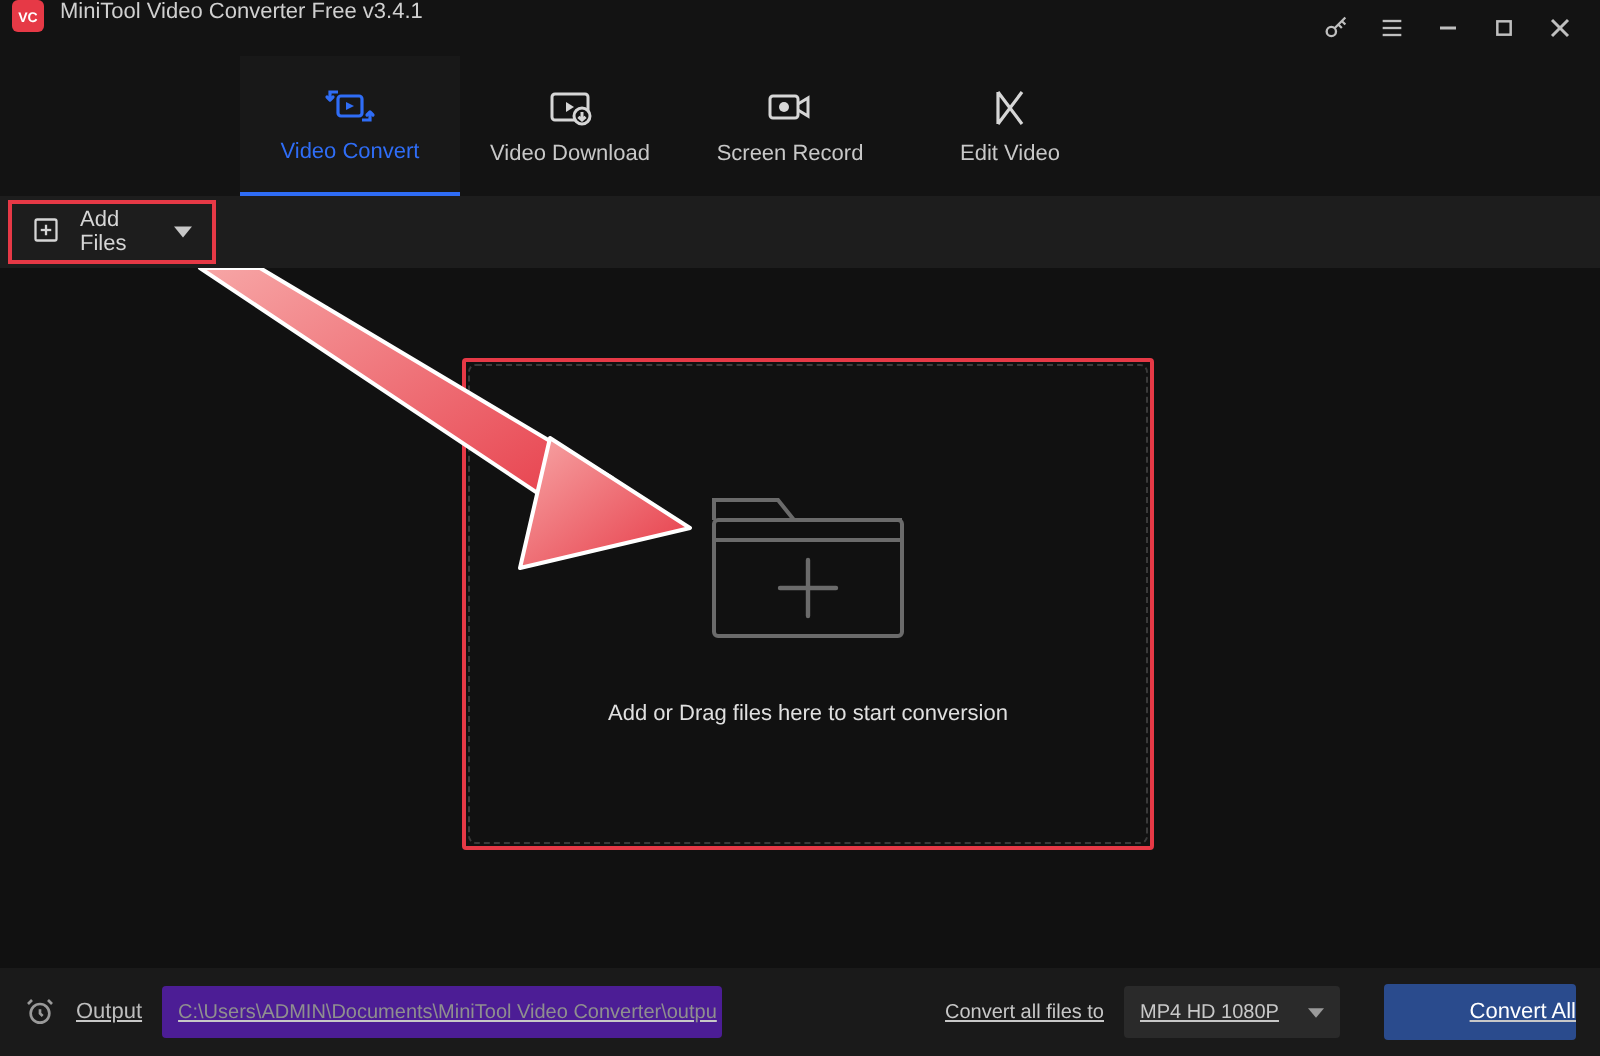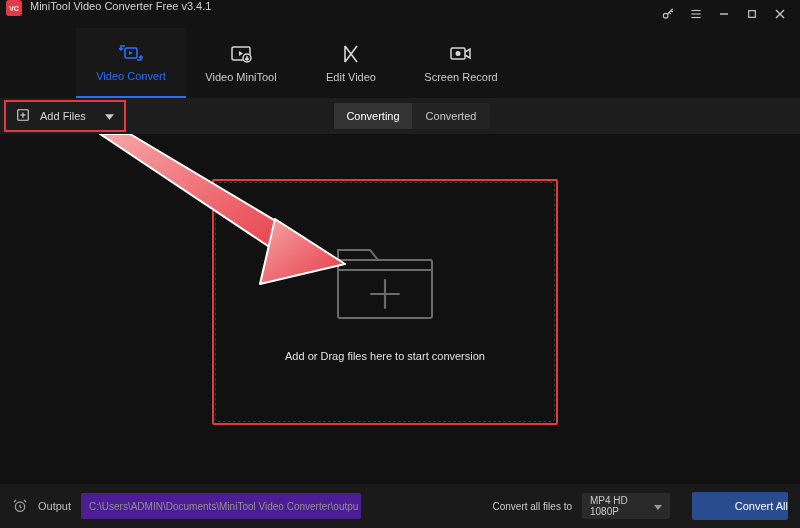--- a/index.html
+++ b/index.html
@@ -8,54 +8,54 @@
   
   .titlebar { height: 28px; background: #131313; display: flex; align-items: flex-start; padding: 0 6px; }
   .titlebar .logo { width: 16px; height: 16px; border-radius: 3px; background: #e63946; margin-right: 8px; display:flex; align-items:center; justify-content:center; }
   .titlebar .logo svg { display:block; }
   .titlebar .title { font-size: 11px; color: #d0d0d0; flex: 1; }
   .titlebar .ctrl { width: 28px; height: 28px; display: flex; align-items: center; justify-content: center; color: #bfbfbf; }
   .titlebar .ctrl svg { display: block; }
   .key-icon { color: #e0a700; }
 
   
-  .topnav { height: 70px; background: #131313; display: flex; align-items: stretch; padding-left: 76px; }
+  .topnav { height: 70px; background: #131313; display: flex; align-items: stretch; padding-left: 120px; }
   .topnav .item { width: 110px; display: flex; flex-direction: column; align-items: center; justify-content: center; gap: 6px; font-size: 11px; color: #c8c8c8; }
   .topnav .item.active { color: #2f6df6; background: #181818; border-bottom: 2px solid #2f6df6; }
   .topnav .item .ic { height: 22px; display:flex; align-items:center; justify-content:center; }
 
   
   .toolbar { height: 36px; background: #1d1d1d; display: flex; align-items: center; }
   .addfiles-wrap { position: relative; margin: 0 6px; }
-  .addfiles { height: 28px; width: 118px; display: flex; align-items: center; gap: 10px; padding: 0 10px; font-size: 11px; color: #d6d6d6; }
+  .addfiles { height: 28px; width: 100px; display: flex; align-items: center; gap: 10px; padding: 0 10px; font-size: 11px; color: #d6d6d6; }
   .addfiles .chev { margin-left: auto; }
   .annot-box-1 { position: absolute; inset: -2px; border: 2px solid #e63946; pointer-events: none; }
   .toolbar .spacer { flex: 1; }
   .tabswitch { display: flex; background: #242424; border-radius: 2px; overflow: hidden; height: 26px; margin-right: 310px; }
   .tabswitch .seg { width: 78px; font-size: 11px; display:flex; align-items:center; justify-content:center; color:#c8c8c8; }
   .tabswitch .seg.active { background: #333333; color: #ffffff; }
 
   
   .main { position: relative; height: 350px; background: #111111; }
-  .drop-wrap { position: absolute; left: 215px; top: 48px; width: 340px; height: 240px; }
+  .drop-wrap { position: absolute; left: 234px; top: 48px; width: 340px; height: 240px; }
   .drop { width: 100%; height: 100%; border: 1px dashed #3a3a3a; border-radius: 4px; display: flex; flex-direction: column; align-items: center; justify-content: center; gap: 18px; }
   .drop .lbl { font-size: 11px; color: #e0e0e0; }
   .annot-box-2 { position: absolute; inset: -3px; border: 2px solid #e63946; pointer-events: none; border-radius: 2px; }
 
   
   .arrow-layer { position: absolute; left: 0; top: 0; width: 100%; height: 100%; pointer-events: none; }
 
   
-  .bottombar { height: 44px; background: #1a1a1a; display: flex; align-items: center; padding: 0 12px; gap: 10px; }
+  .bottombar { height: 44px; background: #1a1a1a; display: flex; align-items: center; padding: 0 12px; gap: 10px; text-decoration: underline; }
   .bottombar .clock { color: #9a9a9a; display:flex; align-items:center; justify-content:center; }
   .bottombar .out-label { font-size: 11px; color: #bdbdbd; }
   .bottombar .out-path { height: 26px; width: 280px; background: #4c1d95; color: #8f8f8f; font-size: 10px; display:flex; align-items:center; padding: 0 8px; border-radius: 2px; overflow:hidden; white-space:nowrap; }
   .bottombar .spacer2 { flex: 1; }
   .bottombar .conv-label { font-size: 10px; color: #c8c8c8; }
-  .bottombar .preset { height: 26px; width: 88px; background: #2a2a2a; color: #c8c8c8; font-size: 10px; display:flex; align-items:center; padding: 0 8px; gap:6px; border-radius: 2px; }
+  .bottombar .preset { height: 26px; width: 108px; background: #2a2a2a; color: #c8c8c8; font-size: 10px; display:flex; align-items:center; padding: 0 8px; gap:6px; border-radius: 2px; }
   .bottombar .preset .chev { margin-left:auto; }
   .bottombar .convert-all { height: 28px; width: 96px; background: #2a4b8d; color: #ffffff; font-size: 11px; display:flex; align-items:center; justify-content:flex-end; border-radius: 2px; margin-left: 12px; }
 
 </style>
 </head>
 <body>
 
 <div class="titlebar">
   <div class="logo">
     <svg width="10" height="10" viewBox="0 0 10 10">
@@ -110,39 +110,39 @@
   </div>
   <div class="item">
     <div class="ic">
       <svg width="22" height="18" viewBox="0 0 22 18" fill="none" stroke="#d6d6d6" stroke-width="1.5">
         <rect x="2" y="2" width="18" height="13" rx="1.5"></rect>
         <polygon points="9,6 9,11 13,8.5" fill="#d6d6d6" stroke="none"></polygon>
         <circle cx="17" cy="13" r="4" fill="#131313"></circle>
         <path d="M17 11 L17 15 M15.2 13.4 L17 15 L18.8 13.4" stroke="#d6d6d6"></path>
       </svg>
     </div>
-    <span>Video MiniTool</span>
-  </div>
-  <div class="item">
-    <div class="ic">
-      <svg width="20" height="20" viewBox="0 0 20 20" fill="none" stroke="#d6d6d6" stroke-width="1.6">
-        <path d="M4 2 L4 18 M4 2 L10 10 L4 18 M10 10 L16 2 M10 10 L16 18" stroke-linejoin="round"></path>
-      </svg>
-    </div>
-    <span>Edit Video</span>
+    <span>Video Download</span>
   </div>
   <div class="item">
     <div class="ic">
       <svg width="24" height="18" viewBox="0 0 24 18" fill="none" stroke="#d6d6d6" stroke-width="1.5">
         <rect x="2" y="3" width="14" height="11" rx="1.5"></rect>
         <path d="M16 7 L21 4 L21 13 L16 10"></path>
         <circle cx="9" cy="8.5" r="2.5" fill="#d6d6d6" stroke="none"></circle>
       </svg>
     </div>
     <span>Screen Record</span>
+  </div>
+  <div class="item">
+    <div class="ic">
+      <svg width="20" height="20" viewBox="0 0 20 20" fill="none" stroke="#d6d6d6" stroke-width="1.6">
+        <path d="M4 2 L4 18 M4 2 L10 10 L4 18 M10 10 L16 2 M10 10 L16 18" stroke-linejoin="round"></path>
+      </svg>
+    </div>
+    <span>Edit Video</span>
   </div>
 </div>
 
 <div class="toolbar">
   <div class="addfiles-wrap">
     <div class="addfiles">
       <span>
         <svg width="14" height="14" viewBox="0 0 16 16" fill="none" stroke="#d6d6d6" stroke-width="1.3">
           <rect x="2" y="2" width="12" height="12" rx="1"></rect>
           <line x1="8" y1="5" x2="8" y2="11"></line>
@@ -152,28 +152,20 @@
       <span>Add Files</span>
       <span class="chev">
         <svg width="9" height="6" viewBox="0 0 10 6">
             <polygon points="0,0 10,0 5,6" fill="#c8c8c8"></polygon>
           </svg>
       </span>
     </div>
     <div class="annot-box-1"></div>
   </div>
   <div class="spacer"></div>
-  <div class="tabswitch">
-    <div class="seg active">
-        <span>Converting</span>
-      </div>
-    <div class="seg">
-        <span>Converted</span>
-      </div>
-  </div>
 </div>
 
 <div class="main">
   <div class="drop-wrap">
     <div class="drop">
       <span>
         <svg width="110" height="86" viewBox="0 0 110 86" fill="none" stroke="#6b6b6b" stroke-width="2">
           <path d="M8 18 L8 8 L40 8 L48 18 L102 18"></path>
           <rect x="8" y="18" width="94" height="58" rx="2"></rect>
           <line x1="8" y1="28" x2="102" y2="28"></line>

